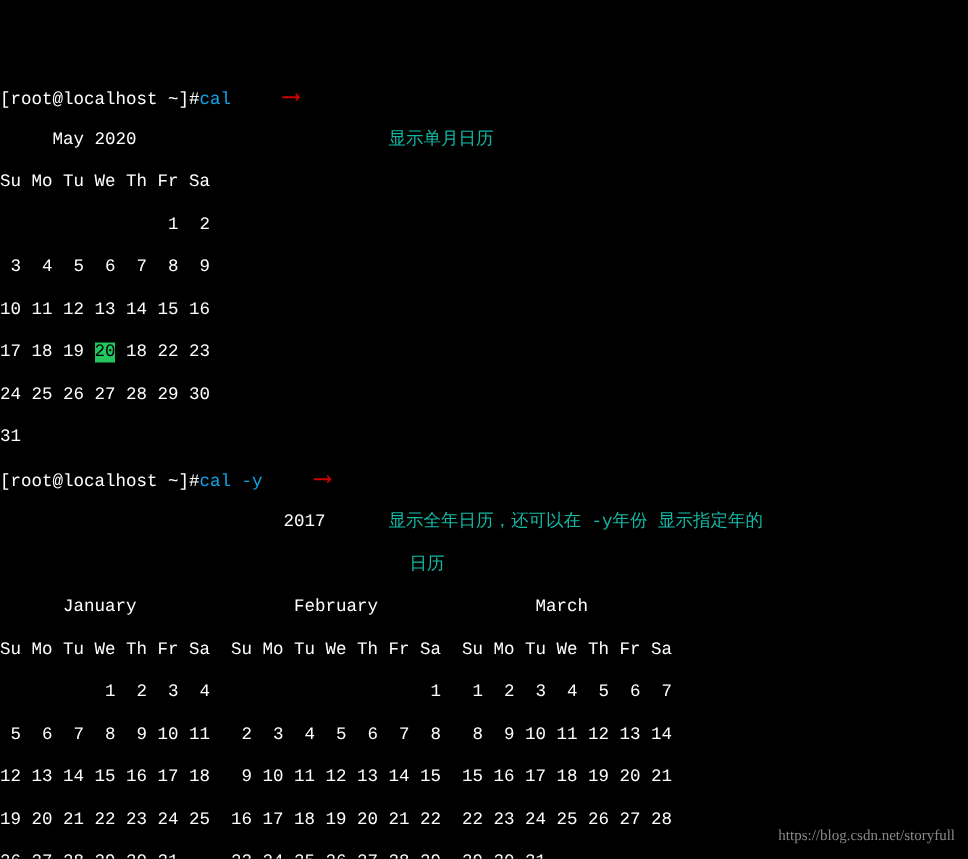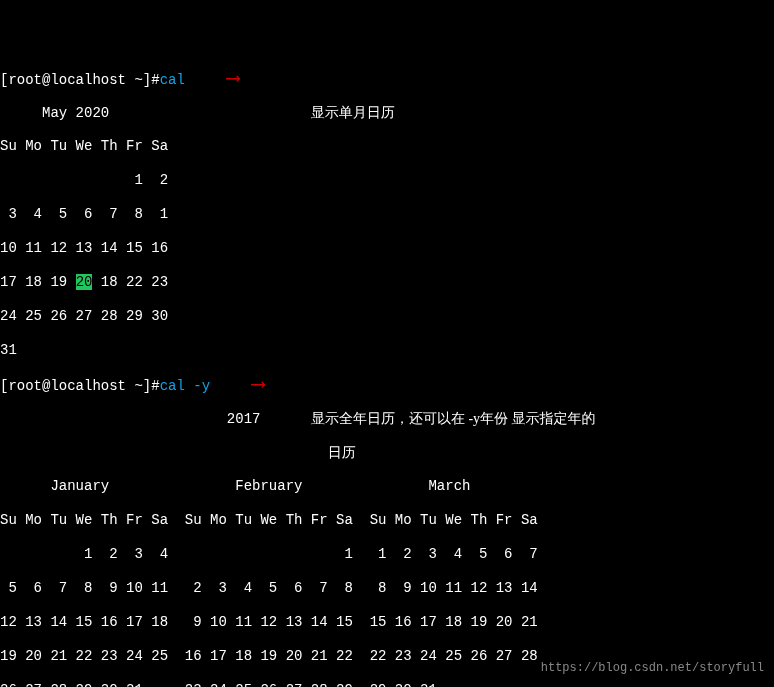--- a/index.html
+++ b/index.html
@@ -17,45 +17,45 @@
     }
     .prompt-user { color: #ffffff; }
     .prompt-sep { color: #fff; }
     .cmd { color: #0ea5e9; }
     .arrow {
       display: inline-block;
       color: #cc0000;
       font-size: 20px;
       position: relative;
     }
-    .annotation { color: #ffffff; font-family: Liberation Serif, serif; }
+    .annotation { color: #14b8a6; }
     .highlighted {
       background: #22c55e;
       color: #000;
     }
     .watermark {
       position: absolute;
       bottom: 10px;
       right: 10px;
       color: #888;
-      font-family: Liberation Mono, monospace;
+      font-family: Liberation Serif, serif;
       font-size: 12px;
     }
     .line { display: block; height: 17px; }
   </style>
 </head>
 <body>
 
 
 
 <span class="line"><span class="prompt-user">[root@localhost ~]</span><span class="prompt-sep">#</span><span class="cmd">cal</span>     <span class="arrow">⟶</span></span>
 <span class="line"><span>     May 2020</span>                        <span class="annotation">显示单月日历</span></span>
 <span class="line">Su Mo Tu We Th Fr Sa</span>
 <span class="line">                1  2</span>
-<span class="line"> 3  4  5  6  7  8  1</span>
+<span class="line"> 3  4  5  6  7  8  9</span>
 <span class="line">10 11 12 13 14 15 16</span>
 <span class="line"><span>17 18 19 </span><span class="highlighted">20</span><span> 18 22 23</span></span>
 <span class="line">24 25 26 27 28 29 30</span>
 <span class="line">31</span>
 <span class="line"><span class="prompt-user">[root@localhost ~]</span><span class="prompt-sep">#</span><span class="cmd">cal -y</span>     <span class="arrow">⟶</span></span>
 <span class="line"><span>                           2017</span>      <span class="annotation">显示全年日历，还可以在 -y年份 显示指定年的</span></span>
 <span class="line">                                       <span class="annotation">日历</span></span>
 <span class="line">      January               February               March</span>
 <span class="line">Su Mo Tu We Th Fr Sa  Su Mo Tu We Th Fr Sa  Su Mo Tu We Th Fr Sa</span>
 <span class="line">          1  2  3  4                     1   1  2  3  4  5  6  7</span>

